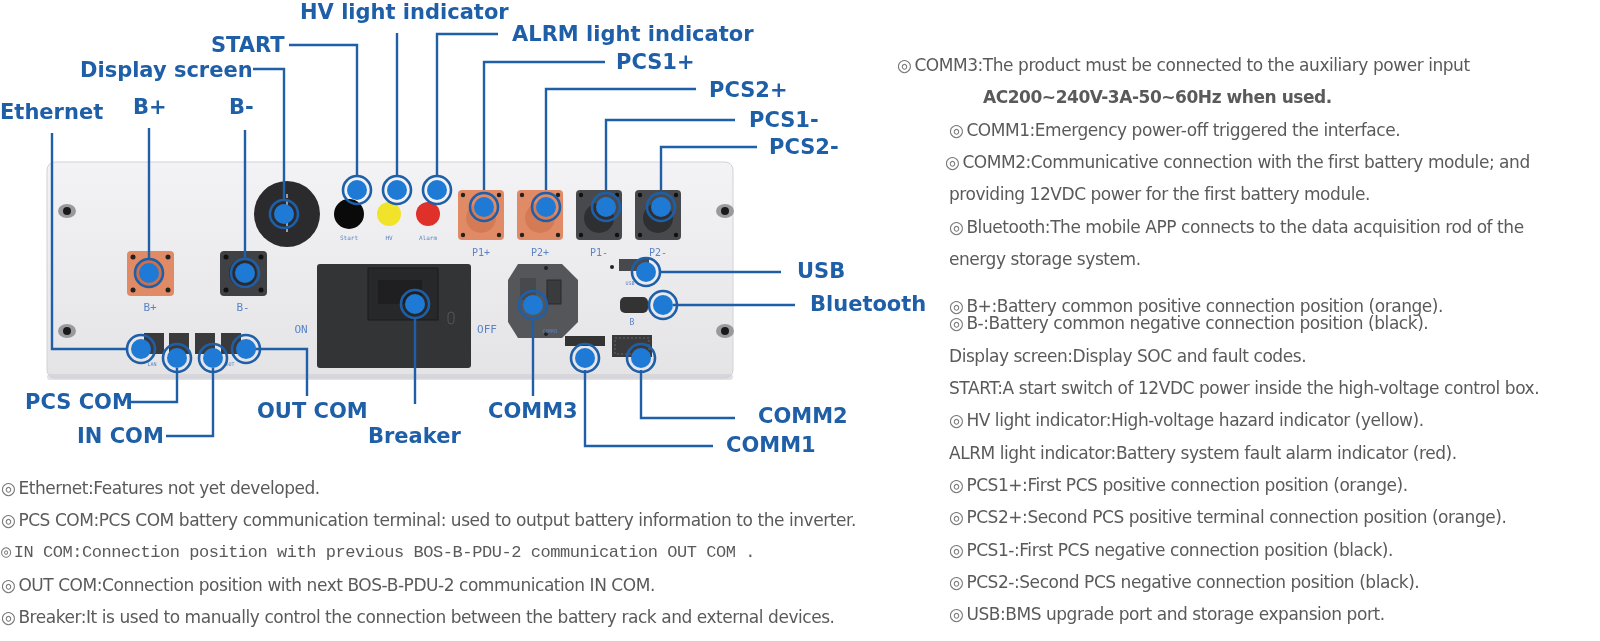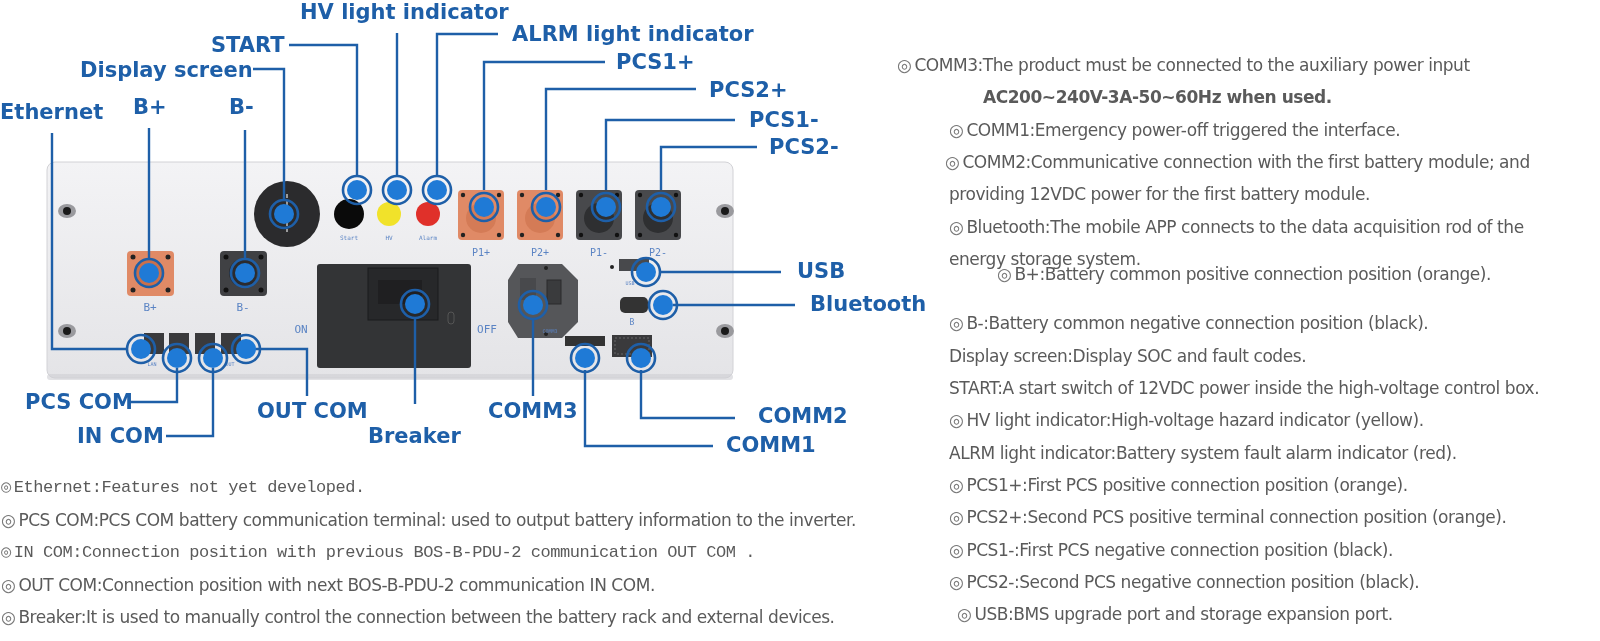--- a/index.html
+++ b/index.html
@@ -293,38 +293,38 @@
     <text class="callout" x="257" y="418">OUT COM</text>
     <text class="callout" x="488" y="418">COMM3</text>
     <text class="callout" x="758" y="423">COMM2</text>
     <text class="callout" x="77" y="443">IN COM</text>
     <text class="callout" x="368" y="443">Breaker</text>
     <text class="callout" x="726" y="452">COMM1</text>
   </g>
 </svg>
 
 <div id="desc-left">
-    <div class="desc" style="left: 1px; top: 478px; font-family: Liberation Mono, monospace;"><span class="mark">◎</span><span>Ethernet:Features not yet developed.</span></div>
+    <div class="desc" style="left: 1px; top: 478px;"><span class="mark">◎</span><span>Ethernet:Features not yet developed.</span></div>
     <div class="desc" style="left: 1px; top: 510.3px;"><span class="mark">◎</span><span>PCS COM:PCS COM battery communication terminal: used to output battery information to the inverter.</span></div>
     <div class="desc" style="left: 1px; top: 542.6px; font-family: Liberation Mono, monospace;"><span class="mark">◎</span><span>IN COM:Connection position with previous BOS-B-PDU-2 communication OUT COM .</span></div>
     <div class="desc" style="left: 1px; top: 574.9px;"><span class="mark">◎</span><span>OUT COM:Connection position with next BOS-B-PDU-2 communication IN COM.</span></div>
     <div class="desc" style="left: 1px; top: 607.2px;"><span class="mark">◎</span><span>Breaker:It is used to manually control the connection between the battery rack and external devices.</span></div>
   </div>
 <div id="desc-right">
     <div class="desc" style="left: 897px; top: 55px;"><span class="mark">◎</span><span>COMM3:The product must be connected to the auxiliary power input</span></div>
     <div class="desc" style="left: 983px; top: 87.3px; font-weight: bold;"><span>AC200~240V-3A-50~60Hz when used.</span></div>
     <div class="desc" style="left: 949px; top: 119.6px;"><span class="mark">◎</span><span>COMM1:Emergency power-off triggered the interface.</span></div>
     <div class="desc" style="left: 945px; top: 151.9px;"><span class="mark">◎</span><span>COMM2:Communicative connection with the first battery module; and</span></div>
     <div class="desc" style="left: 949px; top: 184.2px;"><span>providing 12VDC power for the first battery module.</span></div>
     <div class="desc" style="left: 949px; top: 216.5px;"><span class="mark">◎</span><span>Bluetooth:The mobile APP connects to the data acquisition rod of the</span></div>
     <div class="desc" style="left: 949px; top: 248.8px;"><span>energy storage system.</span></div>
-    <div class="desc" style="left: 949px; top: 264px; margin-left: 48px;"><span class="mark">◎</span><span>B+:Battery common positive connection position (orange).</span></div>
+    <div class="desc" style="left: 949px; top: 296px;"><span class="mark">◎</span><span>B+:Battery common positive connection position (orange).</span></div>
     <div class="desc" style="left: 949px; top: 313.4px;"><span class="mark">◎</span><span>B-:Battery common negative connection position (black).</span></div>
     <div class="desc" style="left: 949px; top: 345.7px;"><span>Display screen:Display SOC and fault codes.</span></div>
     <div class="desc" style="left: 949px; top: 378px;"><span>START:A start switch of 12VDC power inside the high-voltage control box.</span></div>
     <div class="desc" style="left: 949px; top: 410.3px;"><span class="mark">◎</span><span>HV light indicator:High-voltage hazard indicator (yellow).</span></div>
     <div class="desc" style="left: 949px; top: 442.6px;"><span>ALRM light indicator:Battery system fault alarm indicator (red).</span></div>
     <div class="desc" style="left: 949px; top: 474.9px;"><span class="mark">◎</span><span>PCS1+:First PCS positive connection position (orange).</span></div>
     <div class="desc" style="left: 949px; top: 507.2px;"><span class="mark">◎</span><span>PCS2+:Second PCS positive terminal connection position (orange).</span></div>
     <div class="desc" style="left: 949px; top: 539.5px;"><span class="mark">◎</span><span>PCS1-:First PCS negative connection position (black).</span></div>
     <div class="desc" style="left: 949px; top: 571.8px;"><span class="mark">◎</span><span>PCS2-:Second PCS negative connection position (black).</span></div>
-    <div class="desc" style="left: 949px; top: 604.1px; margin-left: 8px;"><span class="mark">◎</span><span>USB:BMS upgrade port and storage expansion port.</span></div>
+    <div class="desc" style="left: 949px; top: 604.1px;"><span class="mark">◎</span><span>USB:BMS upgrade port and storage expansion port.</span></div>
   </div>
 
 </body></html>

